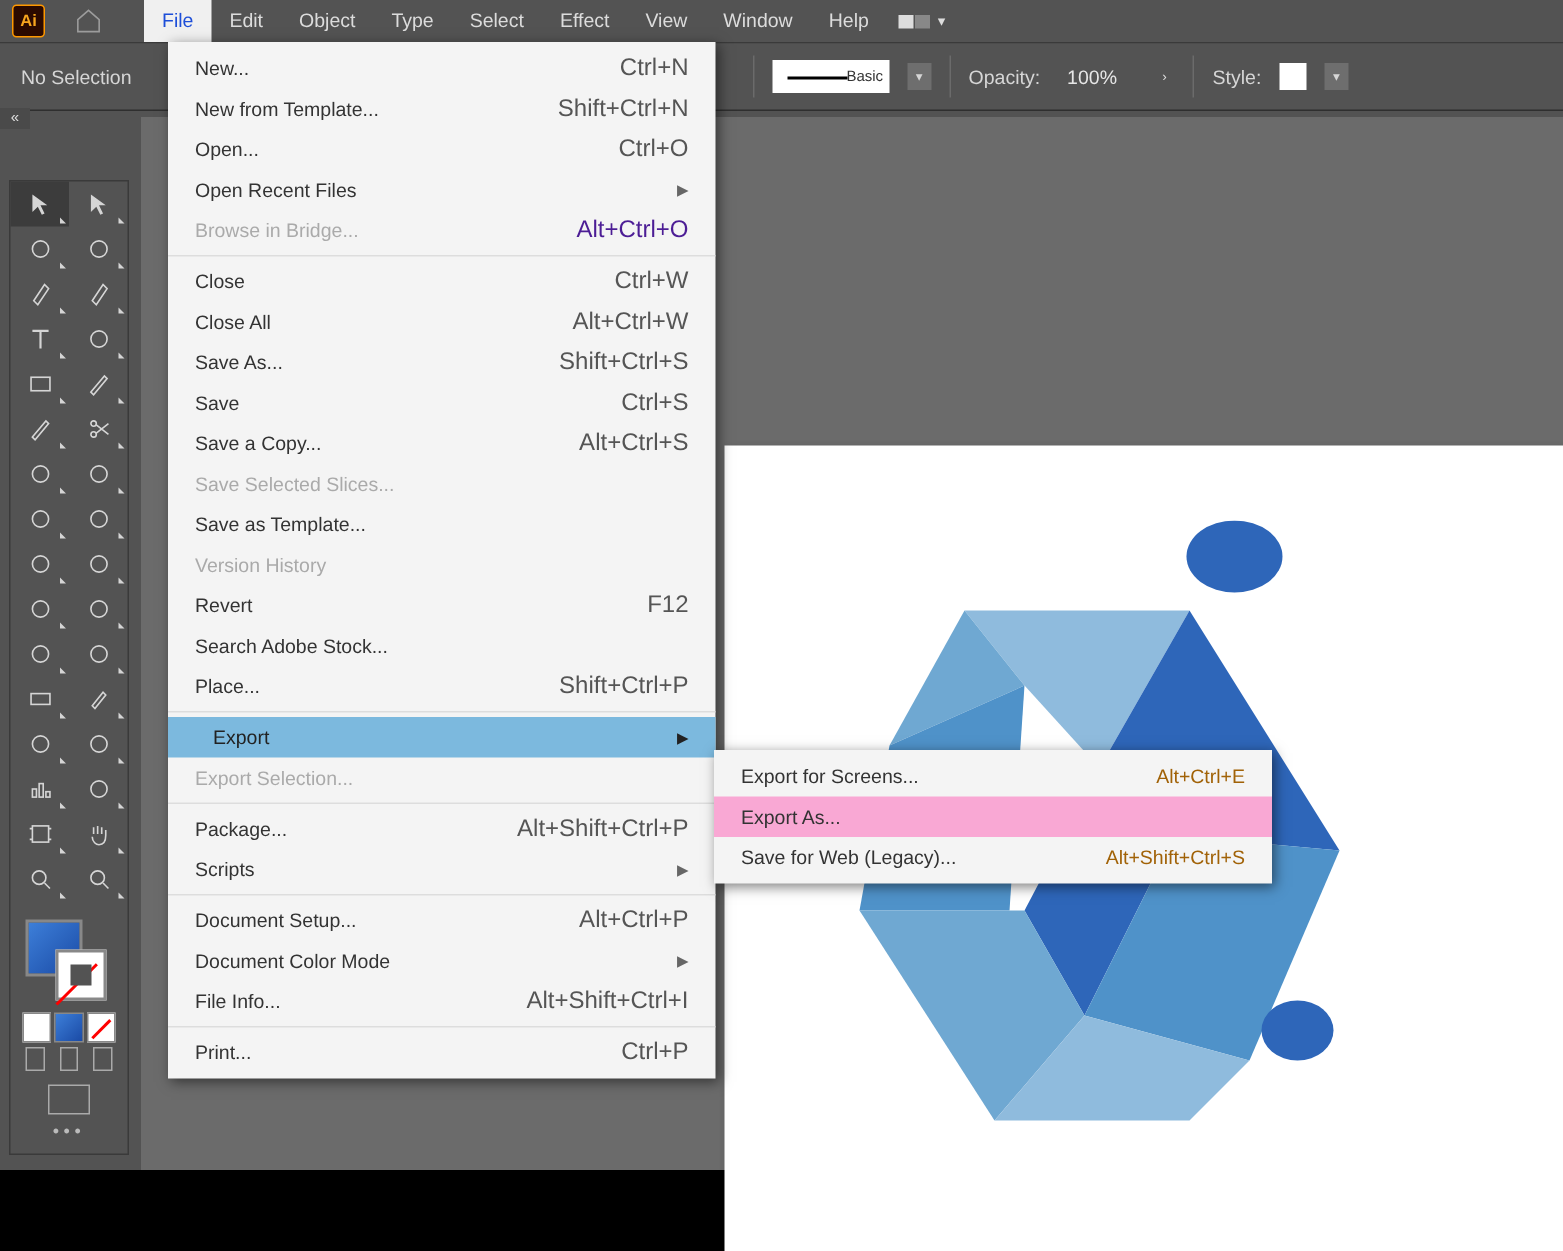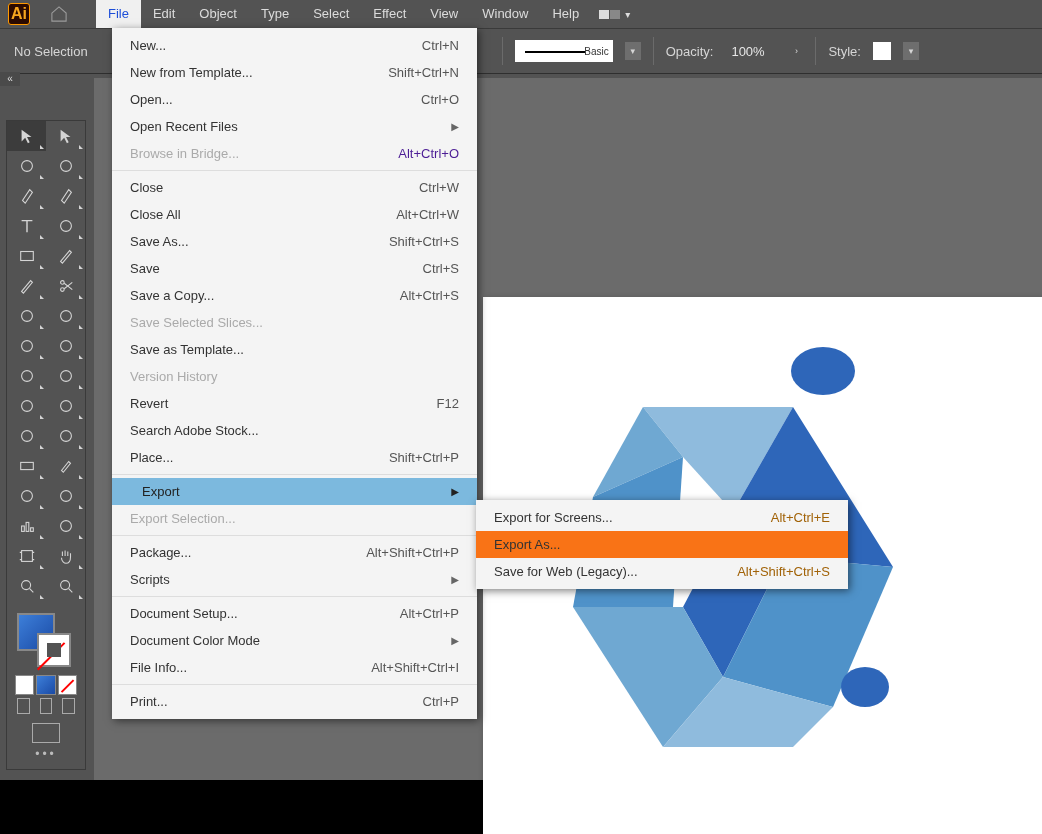--- a/index.html
+++ b/index.html
@@ -28,21 +28,21 @@
     align-items: center;
     padding-left: 8px;
     border-bottom: 1px solid #3a3a3a;
   }
   .app-icon {
     width: 20px; height: 20px;
     background: #2b0a00;
     border: 1px solid #f90;
     border-radius: 3px;
     display: flex; align-items: center; justify-content: center;
-    color: #f7a61e; font-weight: bold; font-size: 16px;
+    color: #f7a61e; font-weight: bold; font-size: 11px;
     margin-right: 20px;
   }
   .home-icon {
     width: 18px; height: 16px;
     opacity: .7;
     margin-right: 28px;
     display: flex; align-items: center; justify-content: center;
   }
   .home-icon svg { width: 18px; height: 16px; }
   .menubar .menu-label {
@@ -78,21 +78,21 @@
     align-items: center;
     padding: 0 14px;
     border-bottom: 1px solid #2f2f2f;
     gap: 12px;
     color: #d6d6d6;
   }
   .options-bar .sep {
     width: 1px; height: 28px; background: #6b6b6b;
   }
   .stroke-style {
-    width: 98px; height: 22px;
+    width: 78px; height: 22px;
     background: #fff;
     display: flex; align-items: center;
     position: relative;
   }
   .stroke-style::after {
     content: "";
     position: absolute;
     left: 10px; right: 28px; top: 50%;
     border-top: 2px solid #000;
   }
@@ -276,21 +276,21 @@
     height: 27px;
     padding: 0 18px;
     cursor: pointer;
   }
   .dropdown .item.disabled { color: #aaa; }
   .dropdown .item.hl {
     background: #7cb9de;
     color: #222;
     padding-left: 30px;
   }
-  .dropdown .item .short { color: #555; font-size: 13px;}
+  .dropdown .item .short { color: #555; font-size: 16px;}
   .dropdown .item.disabled .short { color: #4c1d95;}
   .dropdown .item .arrow {
     font-size: 12px;
     color: #666;
   }
   .dropdown .item.hl .arrow { color: #222; }
   .dropdown hr {
     border: none;
     border-top: 1px solid #ddd;
     margin: 3px 0;
@@ -310,21 +310,21 @@
   }
   .submenu .item {
     display: flex;
     justify-content: space-between;
     align-items: center;
     height: 27px;
     padding: 0 18px;
     cursor: pointer;
   }
   .submenu .item.hl {
-    background: #f97316;
+    background: #f9a8d4;
   }
   .submenu .item .short { color: #a16207;}
 </style>
 </head>
 <body>
 
 <div class="app">
 
   <div class="menubar">
     <div class="app-icon">Ai</div>

